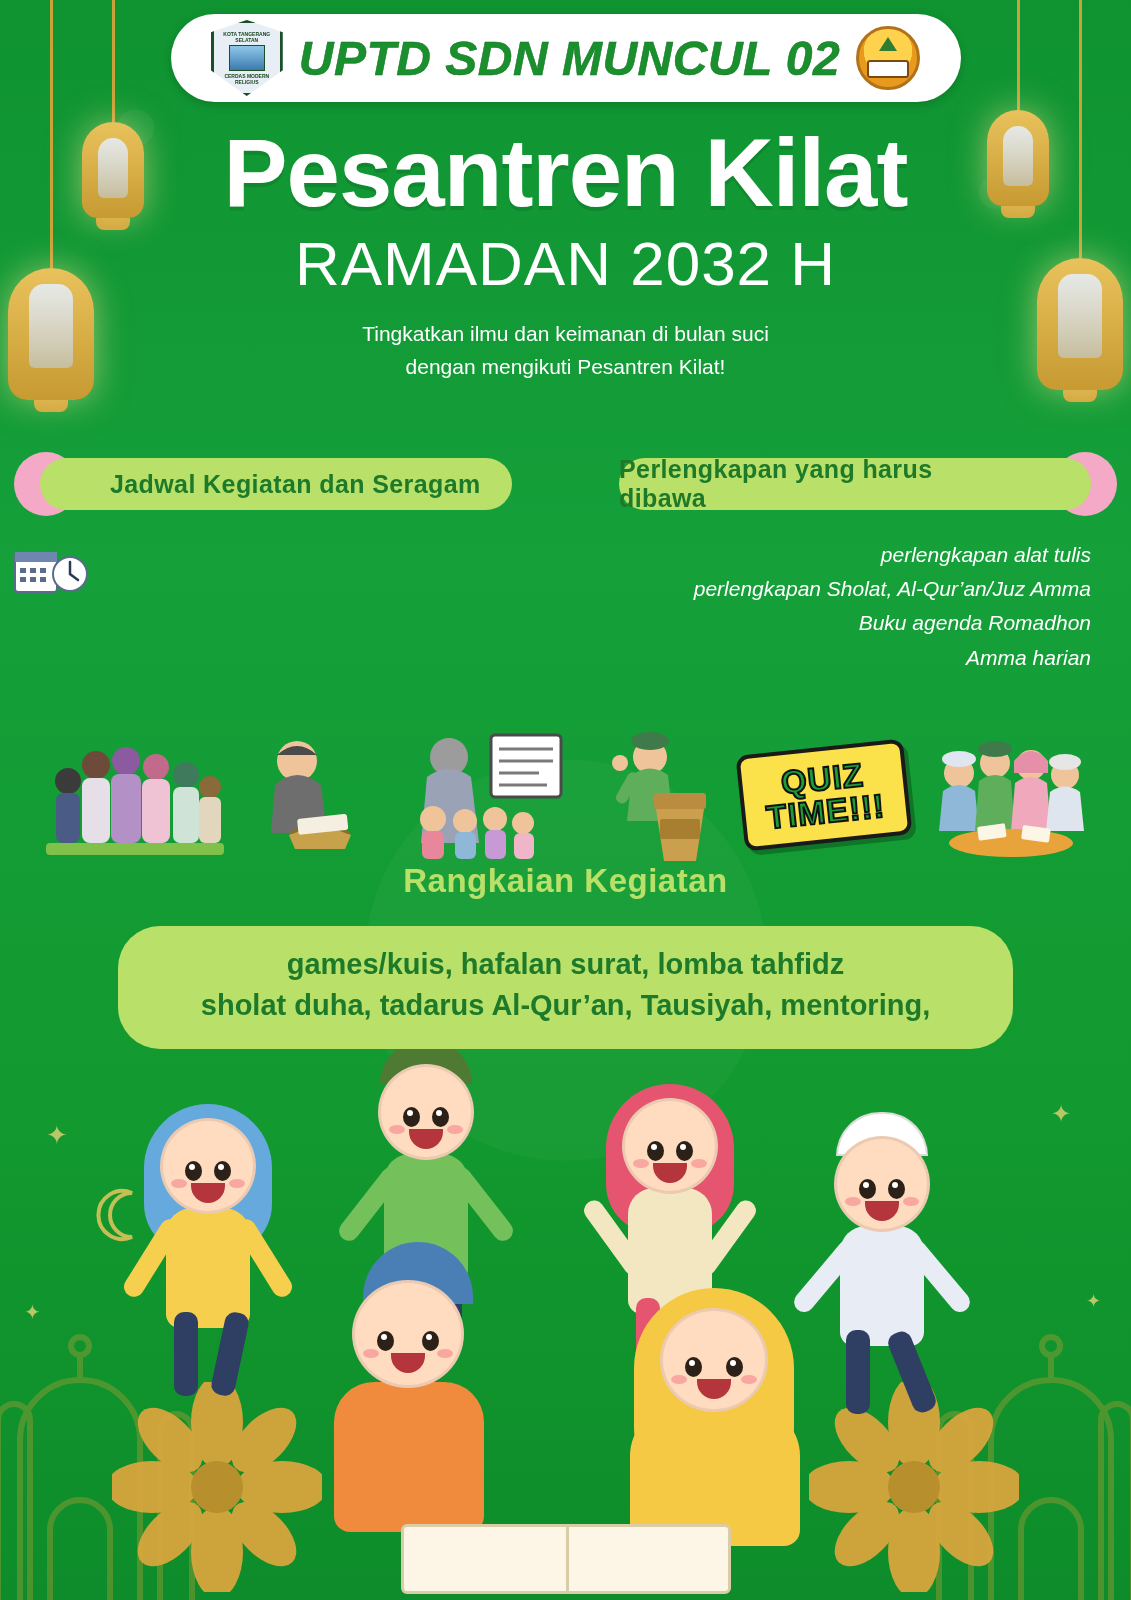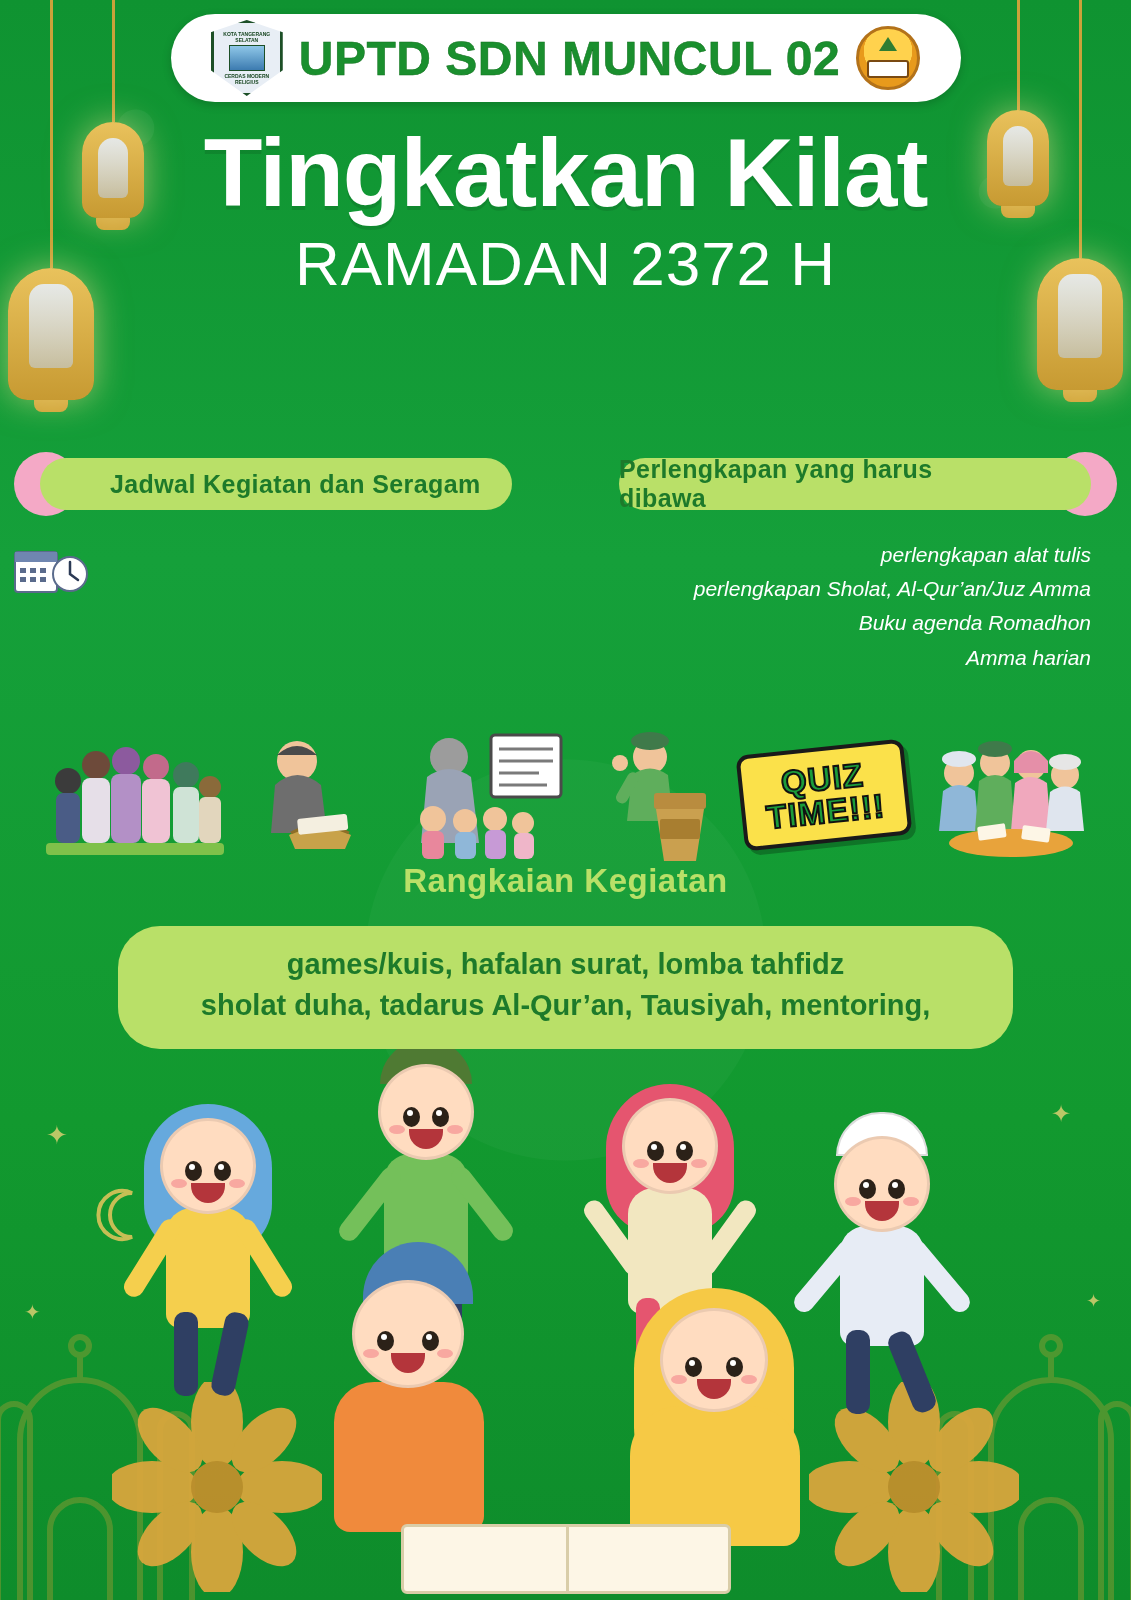--- a/index.html
+++ b/index.html
@@ -117,20 +117,21 @@
     background: linear-gradient(180deg,#8fc7e8,#3c7bb0);
     border: 1px solid #1c4f26;
     margin: 2px 0;
   }
   .school-badge .title {
     font-size: 48px;
     font-weight: 800;
     color: #1a8f2e;
     letter-spacing: 0.5px;
     white-space: nowrap;
+    font-style: italic;
     -webkit-text-stroke: 0.5px #12721f;
   }
   .school-badge .logo2 {
     width: 64px; height: 64px; flex: 0 0 auto;
     border-radius: 50%;
     background: radial-gradient(circle at 50% 38%, #ffd24d 0 52%, #e89a1c 53% 100%);
     border: 3px solid #b3721a;
     display: flex; align-items: flex-end; justify-content: center;
     position: relative;
     overflow: hidden;
@@ -394,22 +395,26 @@
         <div class="crest-inner"></div>
         <span>CERDAS MODERN RELIGIUS</span>
       </div>
     </div>
     <div class="title">UPTD SDN MUNCUL 02</div>
     <div class="logo2">
         <div class="book"></div>
       </div>
   </div>
 
-  <div class="main-title">Tingkatkan Kilat</div>
-  <div class="sub-title">RAMADAN 2372 H</div>
+  <div class="main-title">Pesantren Kilat</div>
+  <div class="sub-title">RAMADAN 2032 H</div>
+  <div class="tagline">
+    <div>Tingkatkan ilmu dan keimanan di bulan suci</div>
+    <div>dengan mengikuti Pesantren Kilat!</div>
+  </div>
 
   <div class="dot dl"></div>
   <div class="dot dr"></div>
   <div class="pill right-pill">Perlengkapan yang harus dibawa</div>
   <div class="pill left-pill">Jadwal Kegiatan dan Seragam</div>
 
   <svg class="cal-icon" viewBox="0 0 76 48">
     <rect x="1" y="4" width="42" height="40" rx="3" fill="#fff" stroke="#5a6b8c" stroke-width="2"></rect>
     <rect x="1" y="4" width="42" height="10" fill="#6f86b0"></rect>
     <g fill="#5a6b8c">

